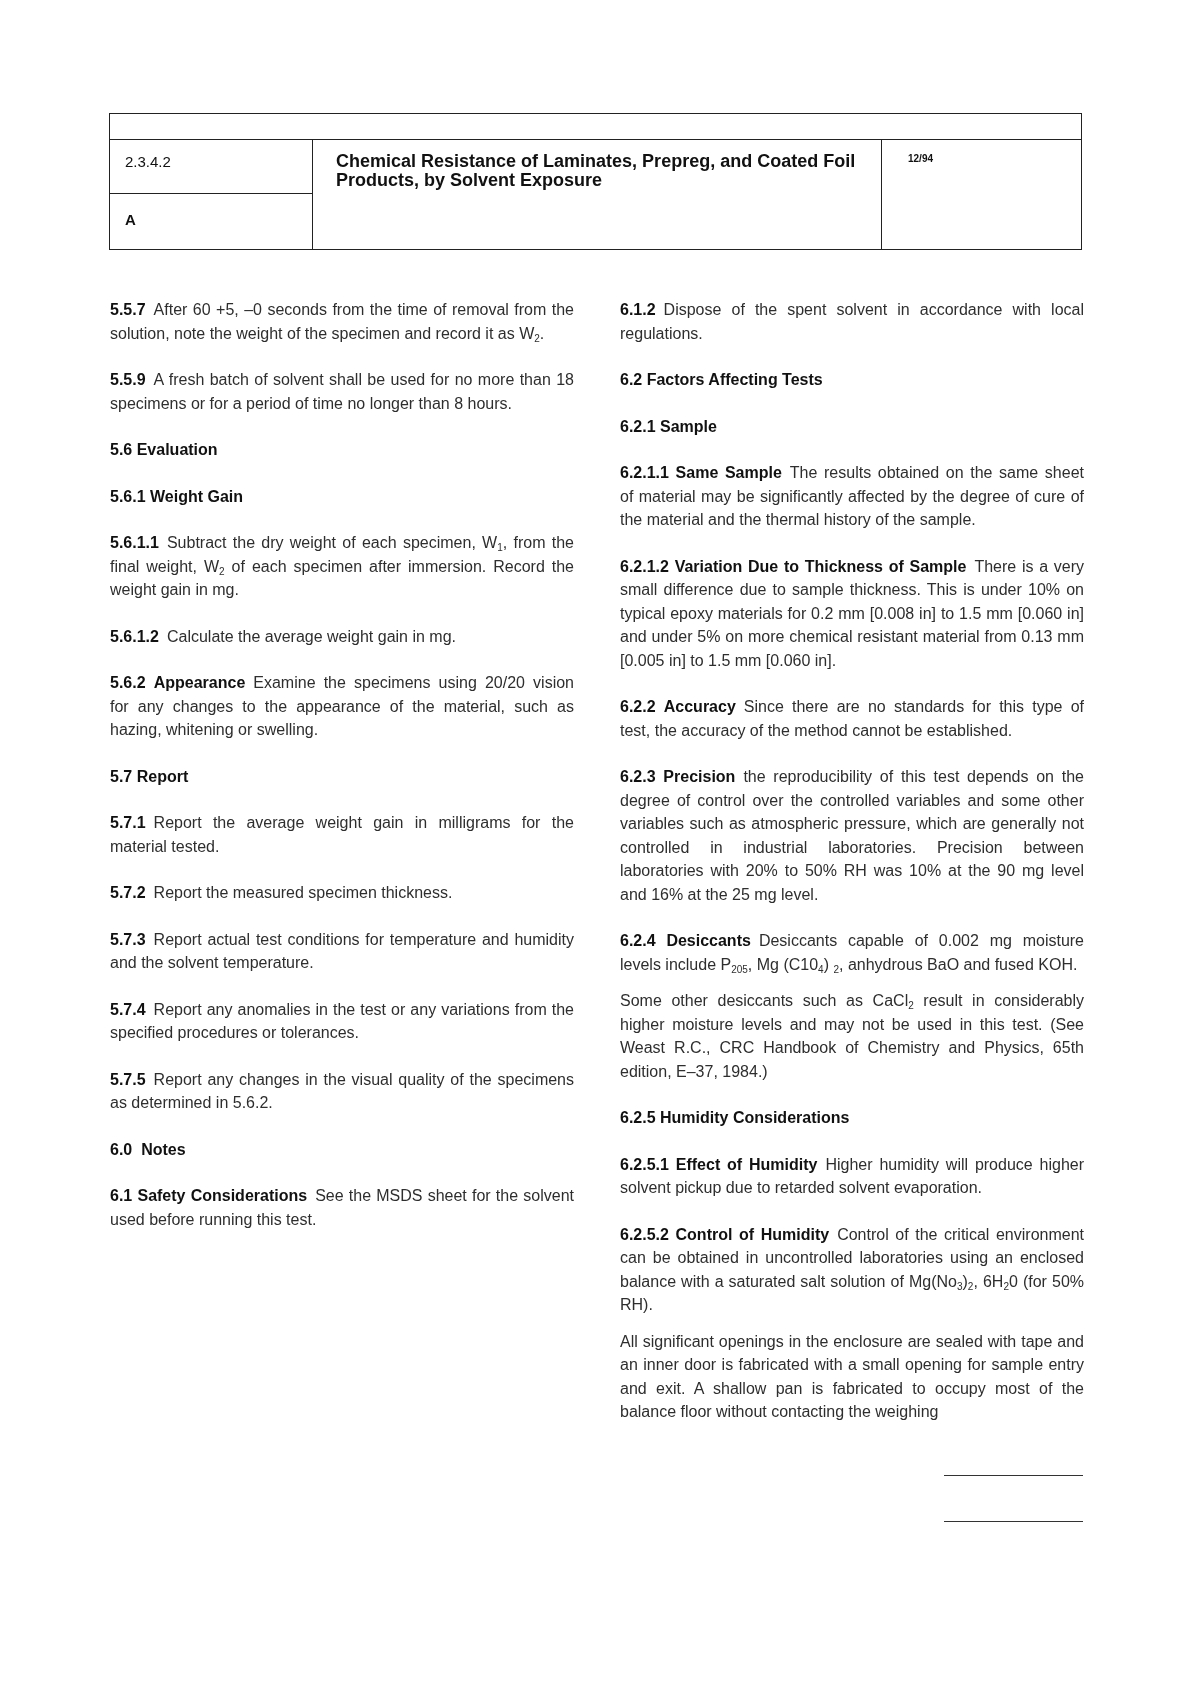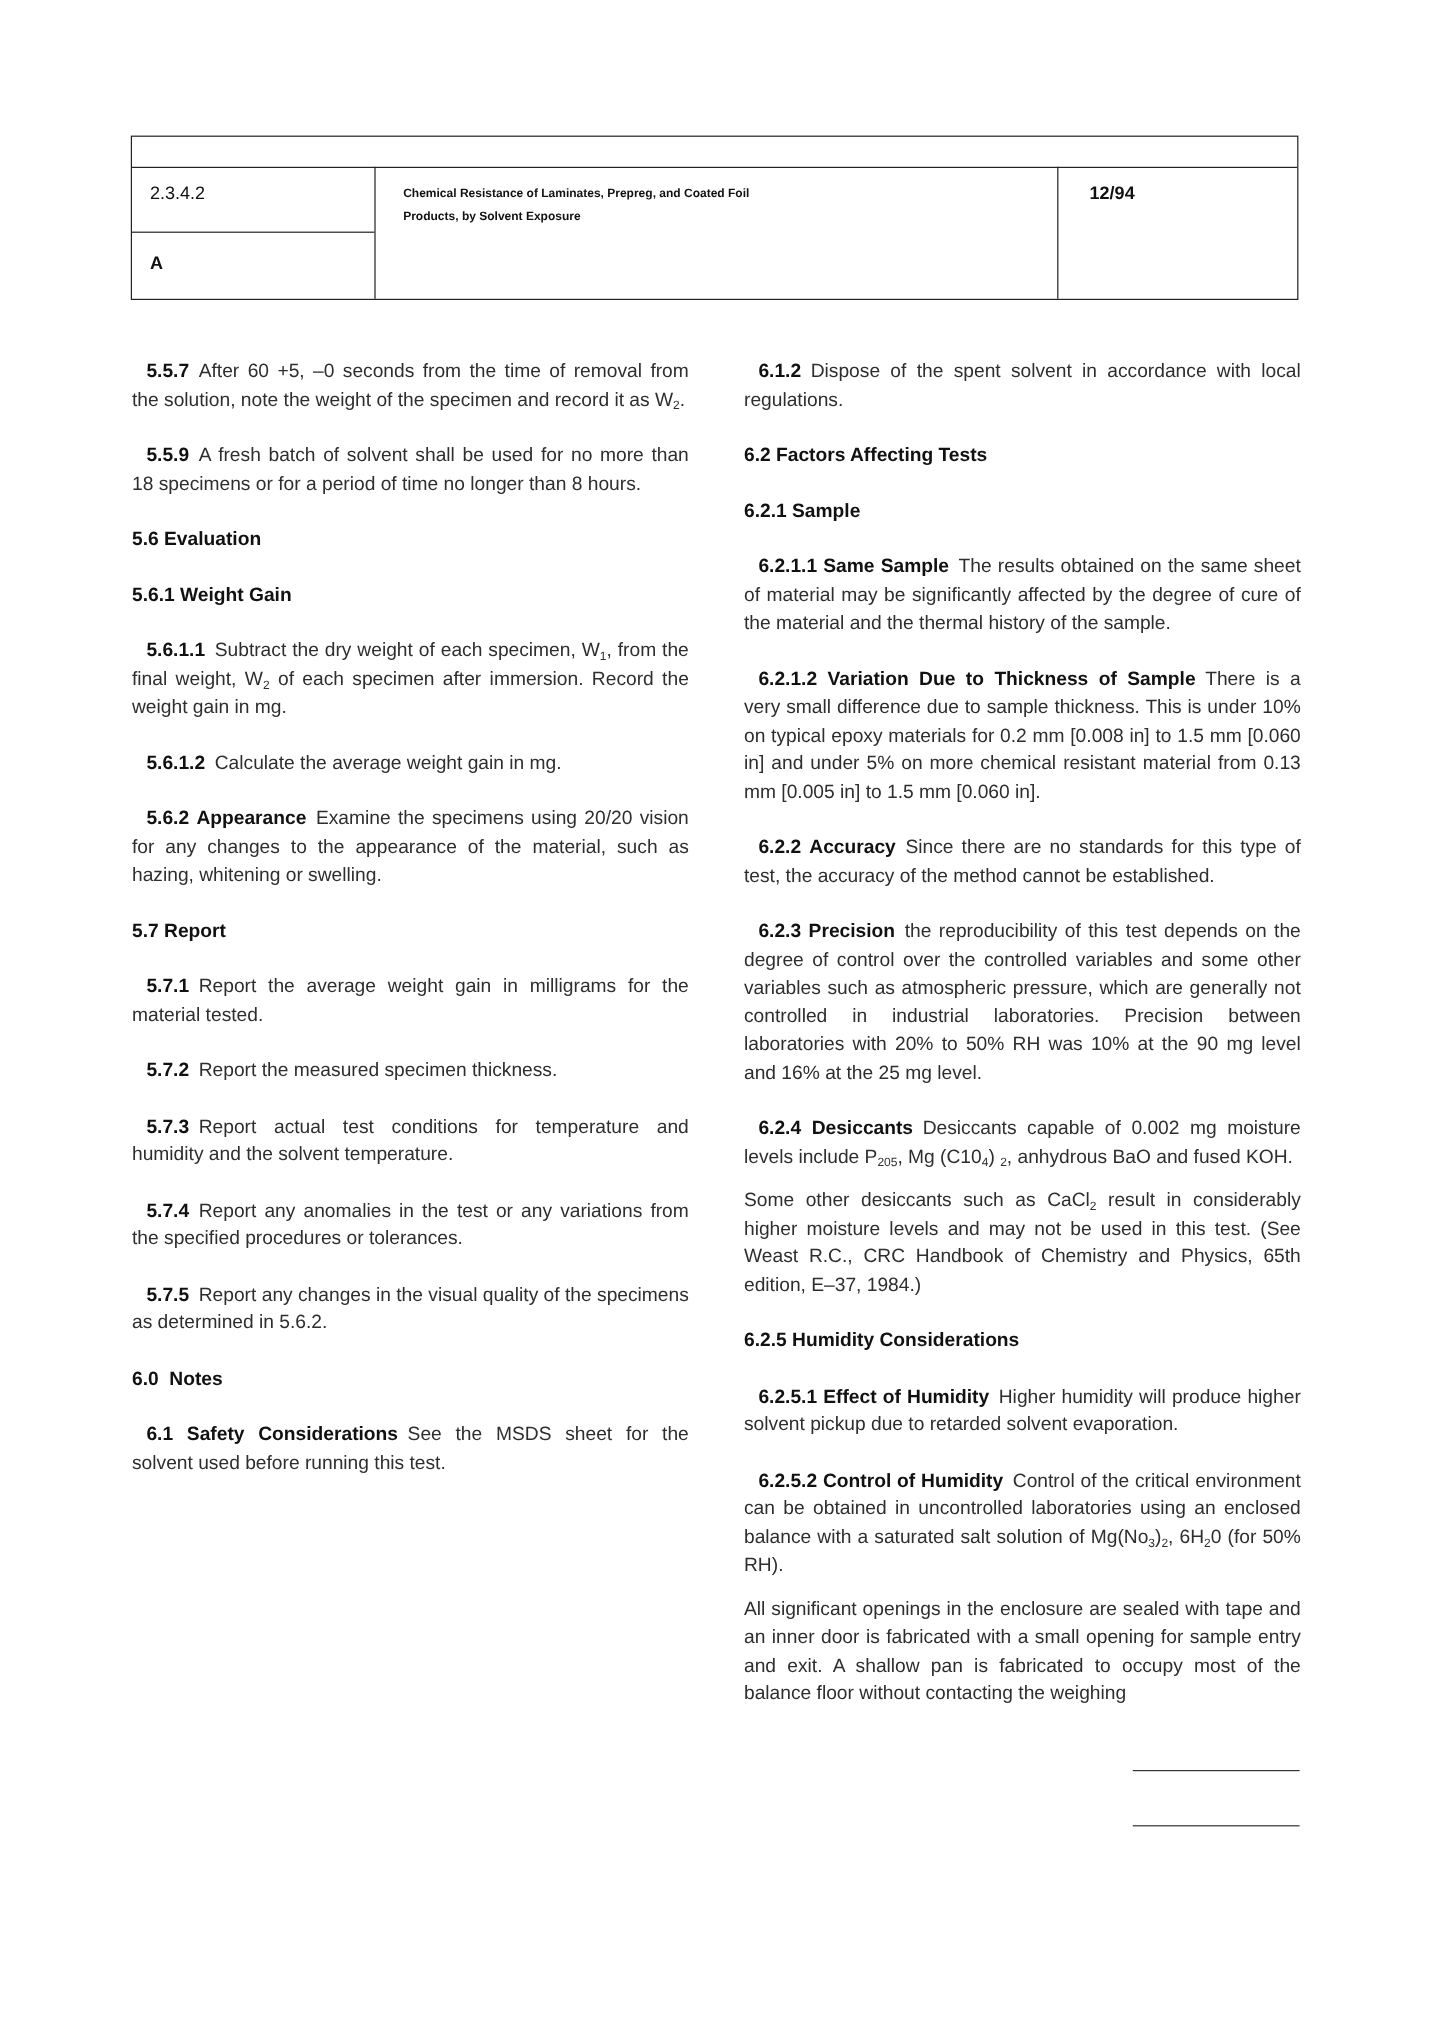--- a/index.html
+++ b/index.html
@@ -27,37 +27,37 @@
     padding: 14px 0 0 15px; box-sizing: border-box;
   }
   .header-revision {
     position: absolute; left: 15px; top: 72px;
     font-weight: bold; font-size: 15px; color: #111;
   }
   .header-col-title {
     position: absolute; left: 202px; top: 25px; width: 570px; bottom: 0;
     border-right: 1.5px solid #222;
     padding: 13px 0 0 24px; box-sizing: border-box;
-    font-weight: bold; font-size: 10px; line-height: 19px; color: #111;
+    font-weight: bold; font-size: 18px; line-height: 19px; color: #111;
   }
   .header-col-date {
     position: absolute; left: 772px; top: 25px; right: 0; bottom: 0;
     padding: 14px 0 0 26px; box-sizing: border-box;
-    font-weight: bold; font-size: 15px; color: #111;
+    font-weight: bold; font-size: 10px; color: #111;
   }
   .column {
     position: absolute; top: 298px; width: 464px;
     font-size: 16px; line-height: 23.5px; text-align: justify;
   }
   .col-left { left: 110px; }
   .col-right { left: 620px; }
   .para { margin: 0 0 23px 0; }
   .para.tight { margin-bottom: 13px; }
   .heading { font-weight: bold; color: #111; margin: 0 0 23px 0; }
-  .num { font-weight: bold; color: #111; margin-left: 12px; }
+  .num { font-weight: bold; color: #111; }
   .label { font-weight: bold; color: #111; }
   .sp { display: inline-block; width: 8px; }
   sub { font-size: 10px; line-height: 0; vertical-align: -3px; }
   .italic { }
   .rule {
     position: absolute; left: 944px; width: 139px; height: 0;
     border-top: 1.5px solid #333;
   }
 </style>
 </head>

